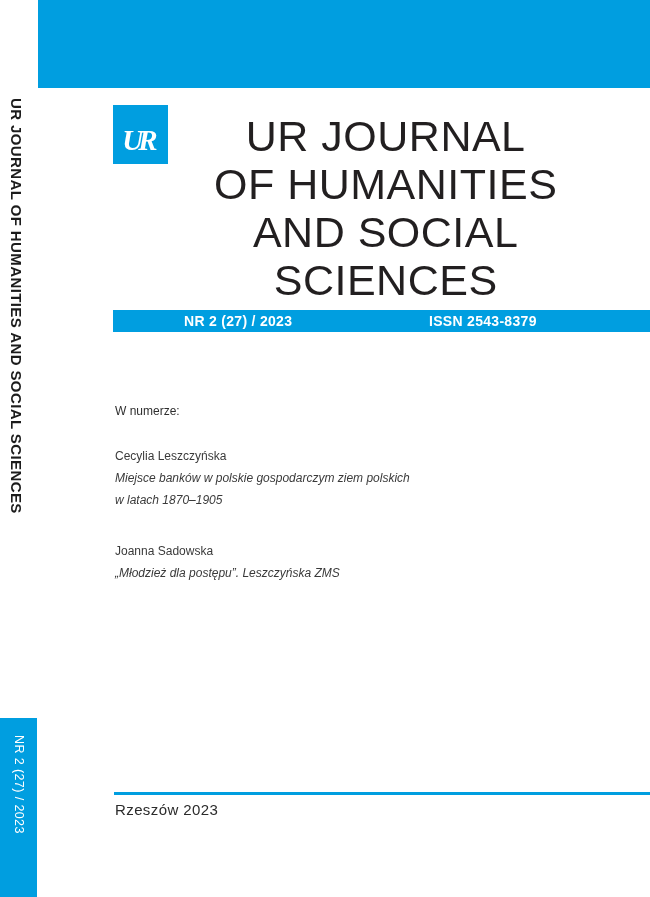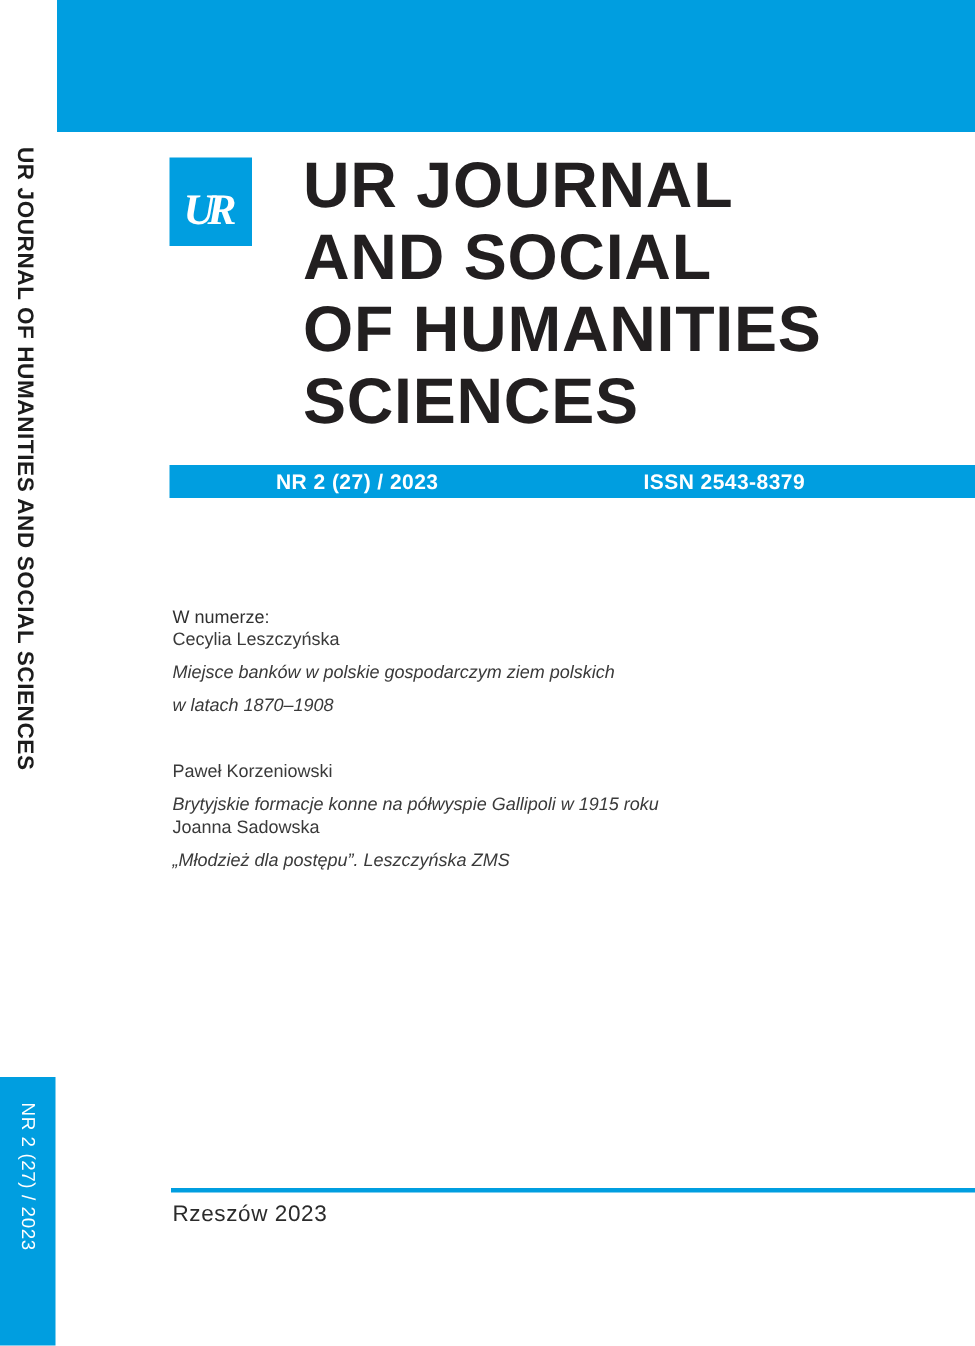--- a/index.html
+++ b/index.html
@@ -71,21 +71,21 @@
   }
   .issue-bar .issue-number { position: absolute; left: 71px; top: 50%; transform: translateY(-50%); }
   .issue-bar .issn-number  { position: absolute; left: 316px; top: 50%; transform: translateY(-50%); }
 
   
   .toc-block {
     position: absolute; left: 115px;
     font-size: 12px; line-height: 22px; color: var(--body-ink);
   }
   .toc-heading { top: 400px; color: #2f2f2f; }
-  .toc-item-1 { top: 415px; }
+  .toc-item-1 { top: 445px; }
   .toc-item-2 { top: 503px; }
   .toc-item-3 { top: 540px; }
   .article-title-line { display: block; font-style: italic; }
   .author-name { display: block; }
 
   
   .footer-rule {
     position: absolute; left: 114px; top: 792px; width: 536px; height: 3px;
     background: var(--accent);
   }
@@ -104,44 +104,40 @@
   <div class="spine-title">UR JOURNAL OF HUMANITIES AND SOCIAL SCIENCES</div>
 
   <div class="spine-box">
     <span class="spine-issue">NR 2 (27) / 2023</span>
   </div>
 
   <div class="logo">
     <span class="monogram">UR</span>
   </div>
 
-  <h1 class="journal-title" style="margin:4px; font-weight:700;">
+  <h1 class="journal-title" style="margin:16px; font-weight:400;text-align:center;">
     <span class="line">UR JOURNAL</span>
+    <span class="line">OF HUMANITIES</span>
     <span class="line">AND SOCIAL</span>
-    <span class="line">OF HUMANITIES</span>
     <span class="line">SCIENCES</span>
   </h1>
 
   <div class="issue-bar">
     <span class="issue-number">NR 2 (27) / 2023</span>
     <span class="issn-number">ISSN 2543-8379</span>
   </div>
 
   <div class="toc-block toc-heading">W numerze:</div>
 
   <div class="toc-block toc-item-1">
     <span class="author-name">Cecylia Leszczyńska</span>
     <span class="article-title-line">Miejsce banków w polskie gospodarczym ziem polskich</span>
-    <span class="article-title-line">w latach 1870–1908</span>
+    <span class="article-title-line">w latach 1870–1905</span>
   </div>
 
-  <div class="toc-block toc-item-2">
-    <span class="author-name">Paweł Korzeniowski</span>
-    <span class="article-title-line">Brytyjskie formacje konne na półwyspie Gallipoli w 1915 roku</span>
-  </div>
 
   <div class="toc-block toc-item-3">
     <span class="author-name">Joanna Sadowska</span>
     <span class="article-title-line">„Młodzież dla postępu”. Leszczyńska ZMS</span>
   </div>
 
   <div class="footer-rule"></div>
 
   <div class="imprint">Rzeszów 2023</div>
 

